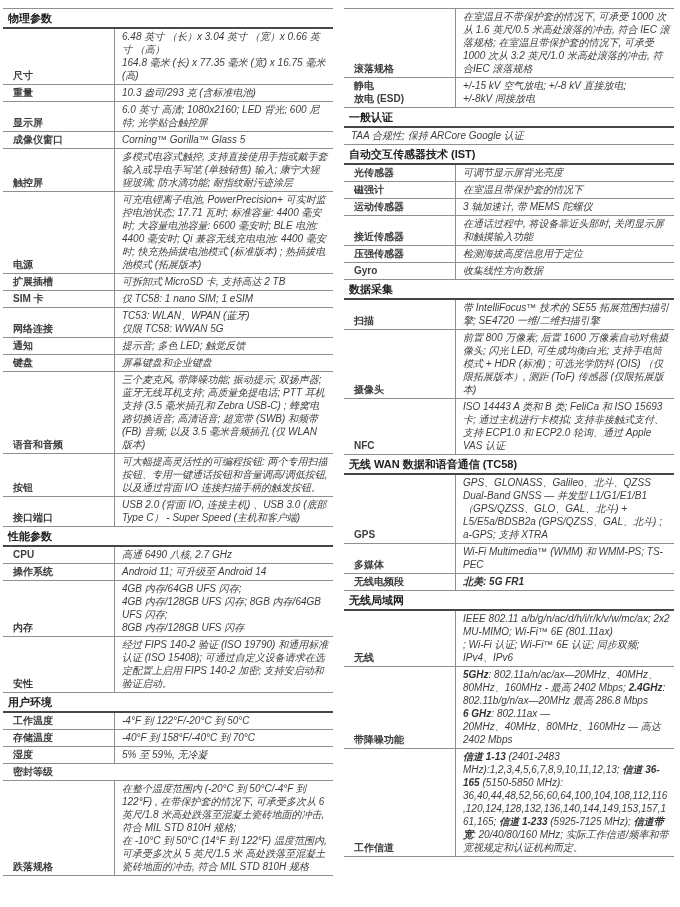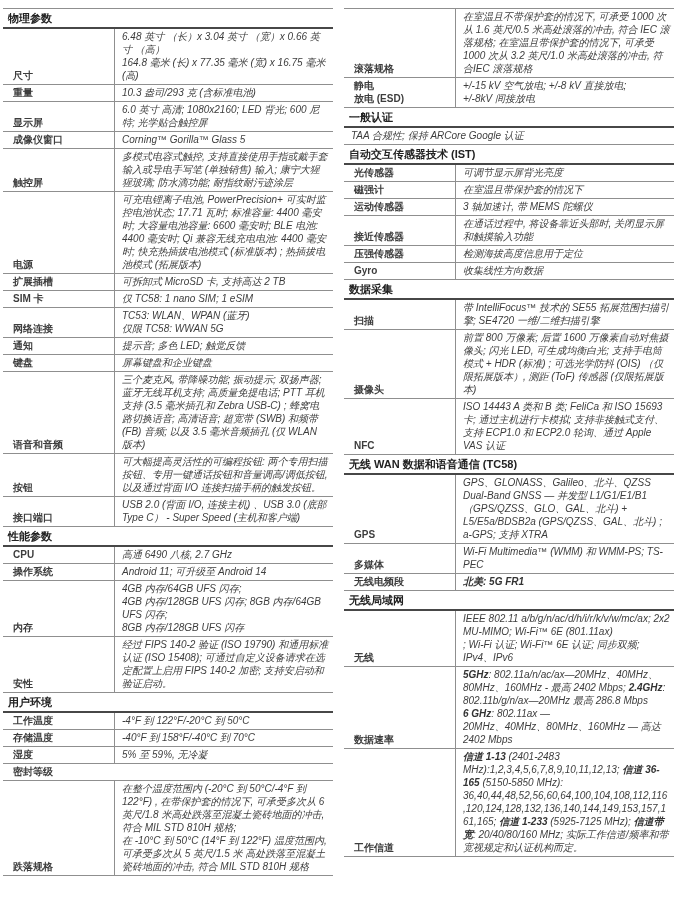--- a/index.html
+++ b/index.html
@@ -209,21 +209,21 @@
         <div class="spec-label">无线电频段</div>
         <div class="spec-value"><b>北美: 5G FR1</b></div>
       </div>
       <div class="sec-title">无线局域网</div>
       <div class="spec-row">
         <div class="spec-label">无线</div>
         <div class="spec-value">IEEE 802.11 a/b/g/n/ac/d/h/i/r/k/v/w/mc/ax; 2x2 MU-MIMO; Wi-Fi™ 6E (801.11ax)
 ; Wi-Fi 认证; Wi-Fi™ 6E 认证; 同步双频; IPv4、IPv6</div>
       </div>
       <div class="spec-row">
-        <div class="spec-label">数据速率</div>
+        <div class="spec-label">带降噪功能</div>
         <div class="spec-value"><b>5GHz</b>: 802.11a/n/ac/ax—20MHz、40MHz、80MHz、160MHz - 最高 2402 Mbps; <b>2.4GHz</b>: 802.11b/g/n/ax—20MHz 最高 286.8 Mbps
 <b>6 GHz</b>: 802.11ax —
 20MHz、40MHz、80MHz、160MHz — 高达 2402 Mbps</div>
       </div>
       <div class="spec-row">
         <div class="spec-label">工作信道</div>
         <div class="spec-value"><b>信道 1-13</b> (2401-2483 MHz):1,2,3,4,5,6,7,8,9,10,11,12,13; <b>信道 36-165</b> (5150-5850 MHz): 36,40,44,48,52,56,60,64,100,104,108,112,116,120,124,128,132,136,140,144,149,153,157,161,165; <b>信道 1-233</b> (5925-7125 MHz); <b>信道带宽</b>: 20/40/80/160 MHz; 实际工作信道/频率和带宽视规定和认证机构而定。</div>
       </div>
     </div>
 </div>

